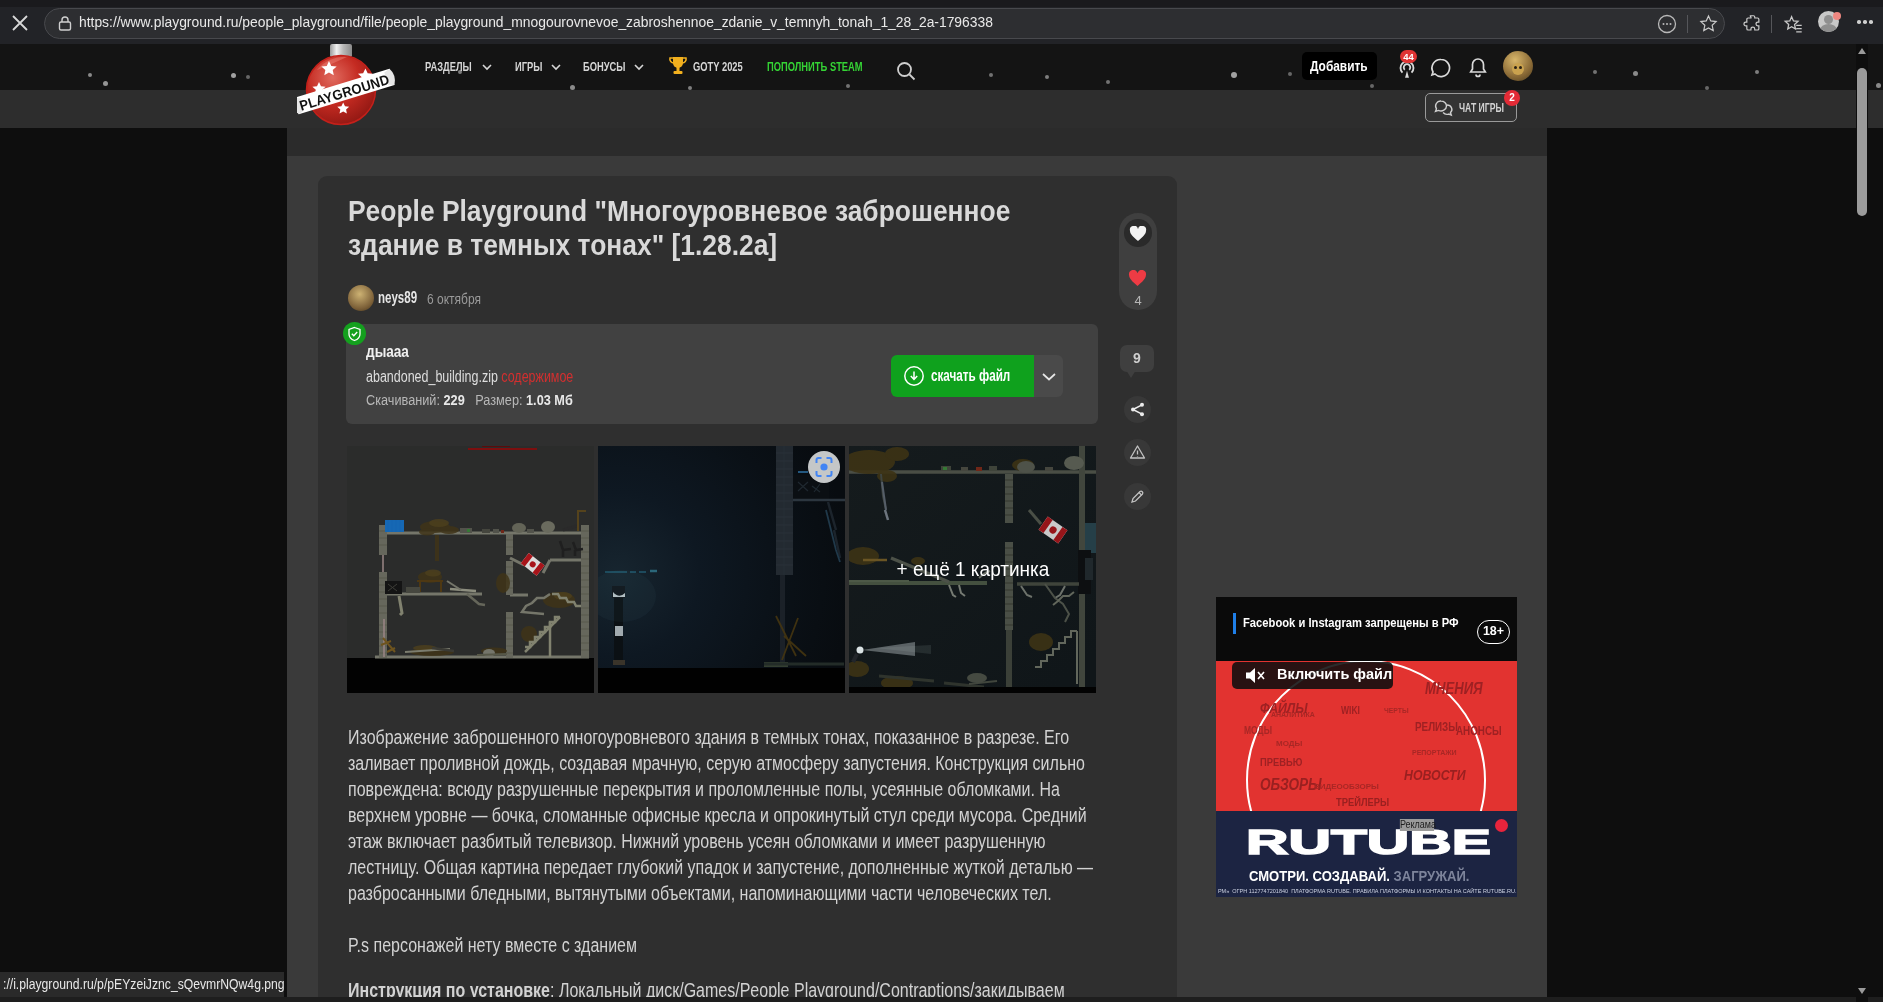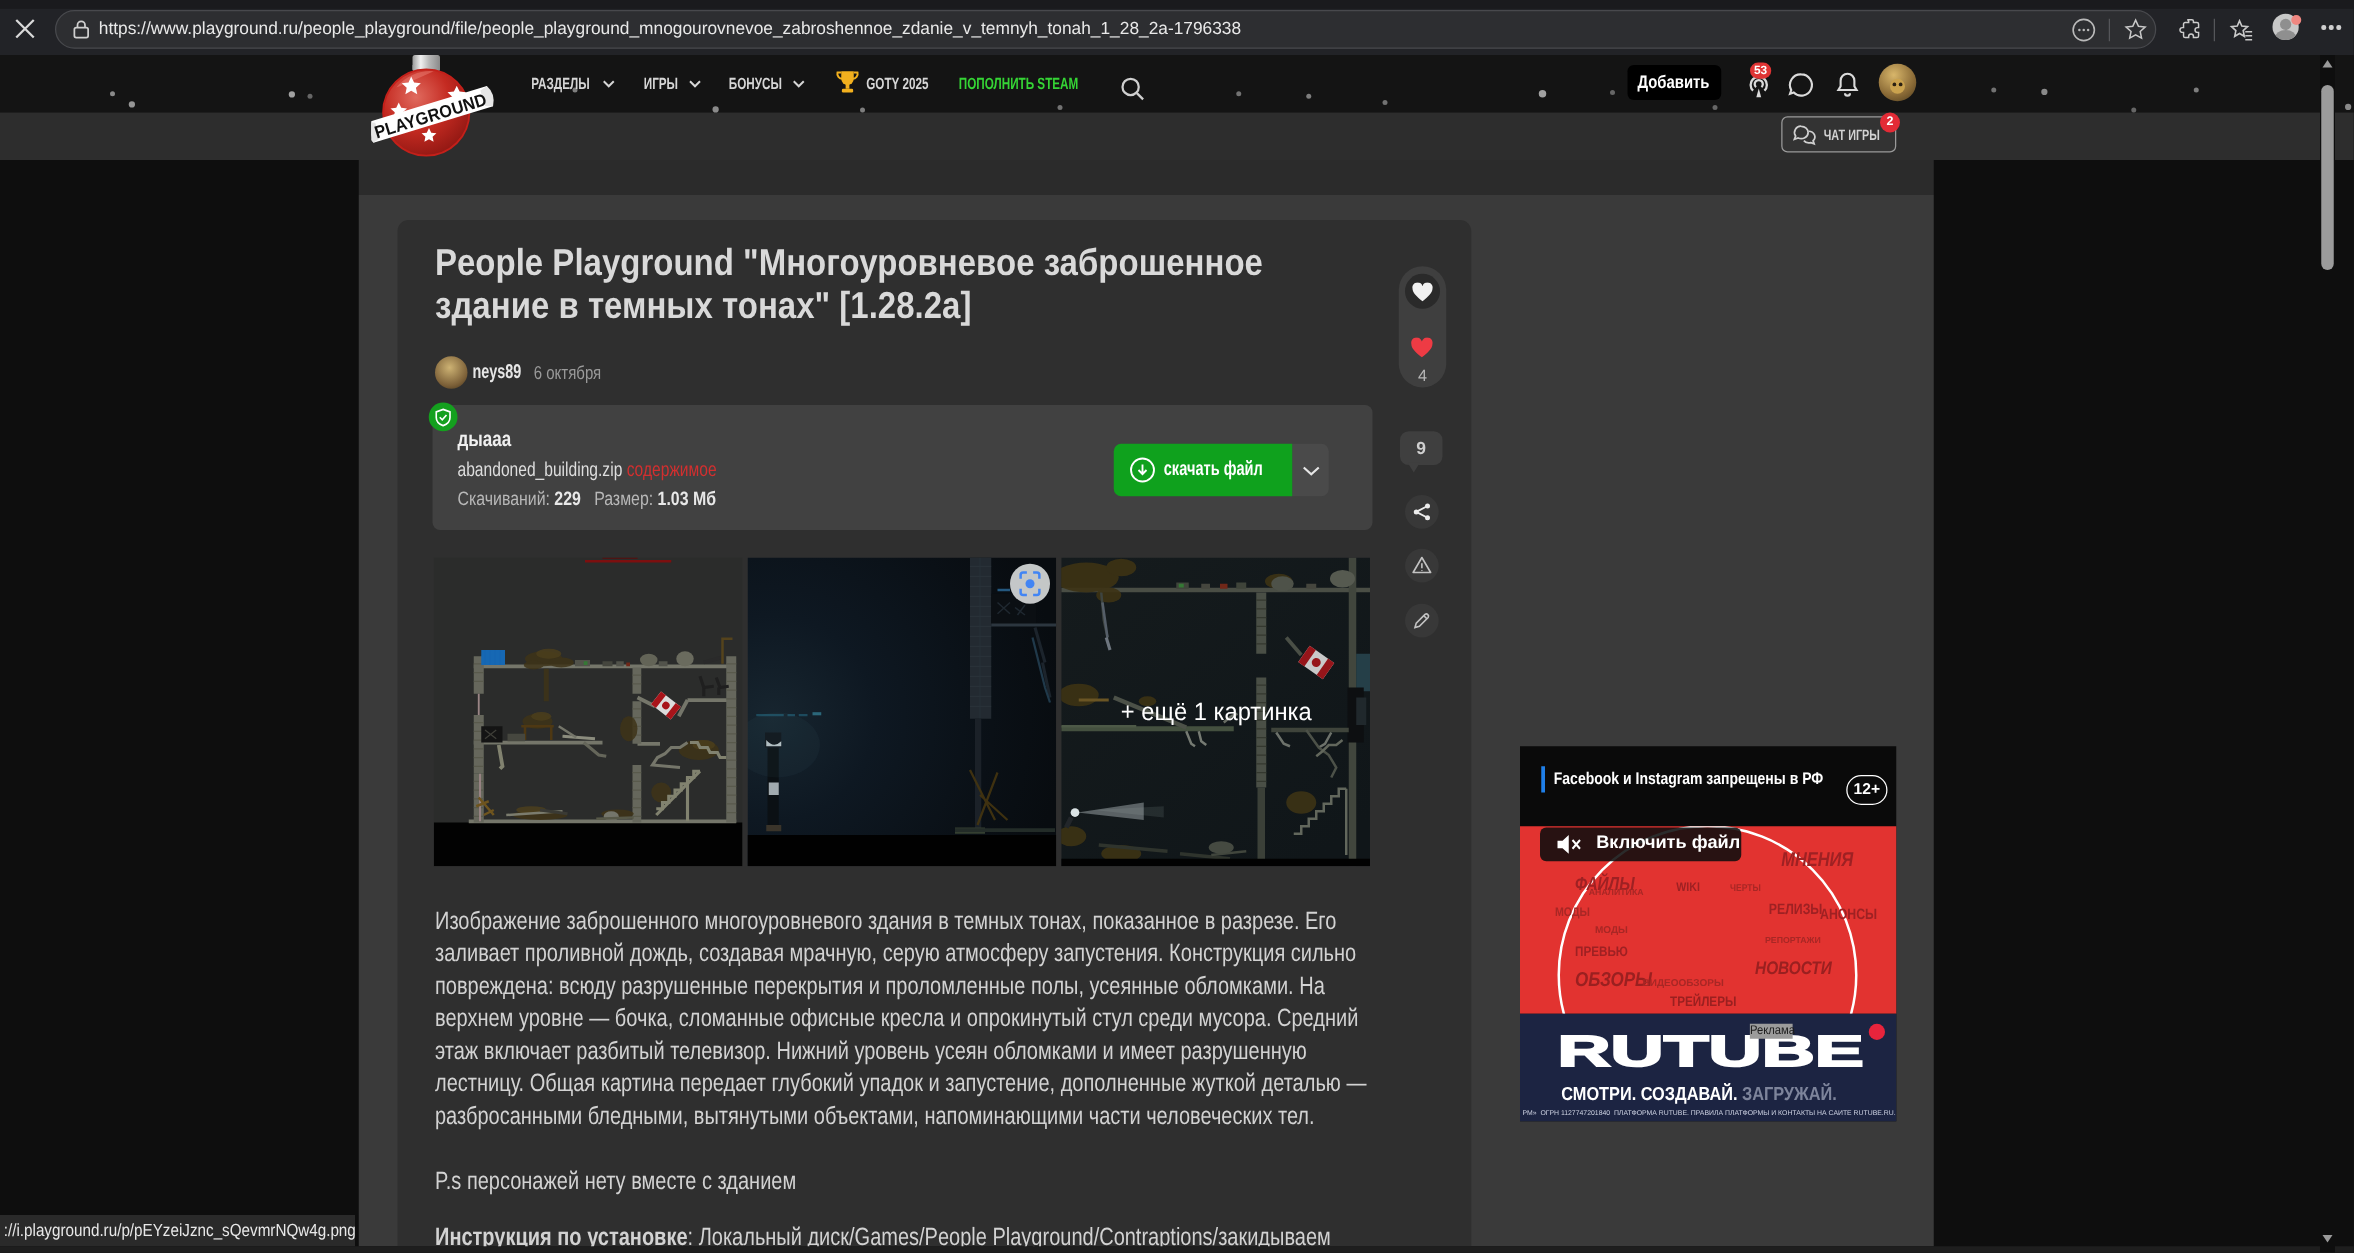--- a/index.html
+++ b/index.html
@@ -144,21 +144,21 @@
   <path d="M15.5 15.5 L20.5 20.5" stroke="#cfcfcf" stroke-width="1.8"></path>
 </svg>
 
 <div class="abs" style="left:1302px;top:52px;width:75px;height:28px;background:#000;border-radius:5px;"></div>
 <div class="abs" style="left:1310px;top:58px;font-size:14.5px;font-weight:700;color:#fff;transform:scaleX(0.82);transform-origin:0 0;white-space:nowrap;">Добавить</div>
 
 <svg class="abs" style="left:1394px;top:55px;" width="26" height="26" viewBox="0 0 24 24">
   <path d="M7.8 16.2 a6 6 0 1 1 8.4 0 M10 13.6 a3 3 0 1 1 4 0" fill="none" stroke="#dadada" stroke-width="1.7"></path>
   <path d="M12 14.5 l-1.8 6.5 h3.6 z" fill="#dadada"></path>
 </svg>
-<div class="abs" style="left:1400px;top:50px;min-width:17px;height:13px;background:#e03434;border-radius:7px;color:#fff;font-size:9.5px;font-weight:700;text-align:center;line-height:13px;padding:0 3px;">53</div>
+<div class="abs" style="left:1400px;top:50px;min-width:17px;height:13px;background:#e03434;border-radius:7px;color:#fff;font-size:9.5px;font-weight:700;text-align:center;line-height:13px;padding:0 3px;">44</div>
 
 <svg class="abs" style="left:1429px;top:56px;" width="24" height="24" viewBox="0 0 24 24">
   <path d="M12 3.5 a8.5 8.5 0 1 1 -6 14.5 l-3 1 1 -3 a8.5 8.5 0 0 1 8 -12.5 z" fill="none" stroke="#dadada" stroke-width="1.7"></path>
 </svg>
 
 <svg class="abs" style="left:1466px;top:55px;" width="24" height="24" viewBox="0 0 24 24">
   <path d="M12 4 a5.5 5.5 0 0 1 5.5 5.5 v4.5 l1.8 3 H4.7 l1.8 -3 V9.5 A5.5 5.5 0 0 1 12 4 z" fill="none" stroke="#dadada" stroke-width="1.7"></path>
   <path d="M10 19.5 a2 2 0 0 0 4 0" fill="none" stroke="#dadada" stroke-width="1.7"></path>
 </svg>
 
@@ -483,21 +483,21 @@
 <div class="abs" style="left:1124px;top:483px;width:27px;height:27px;border-radius:50%;background:#383838;"></div>
 <svg class="abs" style="left:1130px;top:489px;" width="15" height="15" viewBox="0 0 15 15">
   <path d="M2 13 l1 -3.5 7 -7 a1.8 1.8 0 0 1 2.5 2.5 l-7 7 z" fill="none" stroke="#c2c2c2" stroke-width="1.3"></path>
   <path d="M9 3.5 l2.5 2.5" stroke="#c2c2c2" stroke-width="1.3"></path>
 </svg>
 
 <div class="abs" style="left:1216px;top:597px;width:301px;height:300px;background:#0a0a0a;">
 
   <div class="abs" style="left:17px;top:16px;width:3px;height:21px;background:#1f7fe8;"></div>
   <div class="abs" style="left:27px;top:18px;font-size:13.5px;font-weight:700;color:#fff;transform:scaleX(0.83);transform-origin:0 0;white-space:nowrap;">Facebook и Instagram запрещены в РФ</div>
-  <div class="abs" style="left:261px;top:23px;width:33px;height:24px;border:1.5px solid #fff;border-radius:12px;color:#fff;font-size:12.5px;font-weight:700;text-align:center;line-height:21px;">12+</div>
+  <div class="abs" style="left:261px;top:23px;width:33px;height:24px;border:1.5px solid #fff;border-radius:12px;color:#fff;font-size:12.5px;font-weight:700;text-align:center;line-height:21px;">18+</div>
 
   <div class="abs" style="left:0;top:64px;width:301px;height:150px;background:#e23330;overflow:hidden;">
     <div class="abs" style="left:30px;top:-1px;width:240px;height:240px;border:2.5px solid #fff;border-radius:50%;"></div>
     <div class="abs" style="left:209px;top:19px;font-size:16px;font-weight:700;color:#9e2123;font-style:italic;transform:scaleX(0.82);transform-origin:0 0;white-space:nowrap;">МНЕНИЯ</div>
     <div class="abs" style="left:44px;top:38px;font-size:15px;font-weight:700;color:#9e2123;font-style:italic;transform:scaleX(0.82);transform-origin:0 0;white-space:nowrap;">ФАЙЛЫ</div>
     <div class="abs" style="left:125px;top:44px;font-size:10px;font-weight:700;color:#9e2123;transform:scaleX(0.85);transform-origin:0 0;">WIKI</div>
     <div class="abs" style="left:168px;top:45px;font-size:8px;font-weight:700;color:#a82725;transform:scaleX(0.85);transform-origin:0 0;">ЧЕРТЫ</div>
     <div class="abs" style="left:199px;top:59px;font-size:12px;font-weight:700;color:#9e2123;transform:scaleX(0.82);transform-origin:0 0;white-space:nowrap;">РЕЛИЗЫ</div>
     <div class="abs" style="left:240px;top:63px;font-size:12px;font-weight:700;color:#9e2123;transform:scaleX(0.82);transform-origin:0 0;white-space:nowrap;">АНОНСЫ</div>
     <div class="abs" style="left:28px;top:64px;font-size:10px;font-weight:700;color:#a82725;transform:scaleX(0.85);transform-origin:0 0;">МОДЫ</div>

